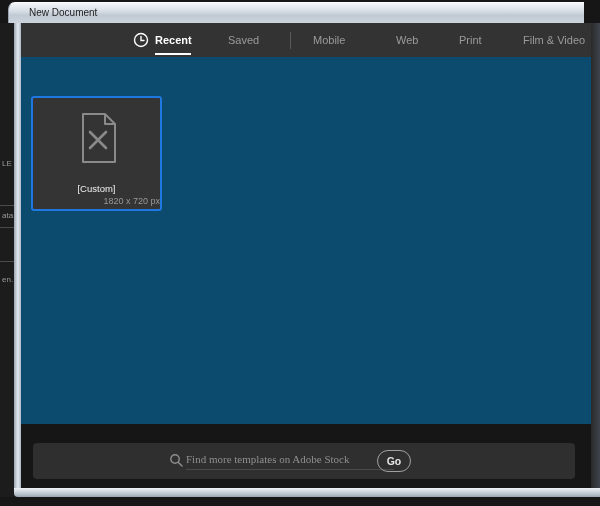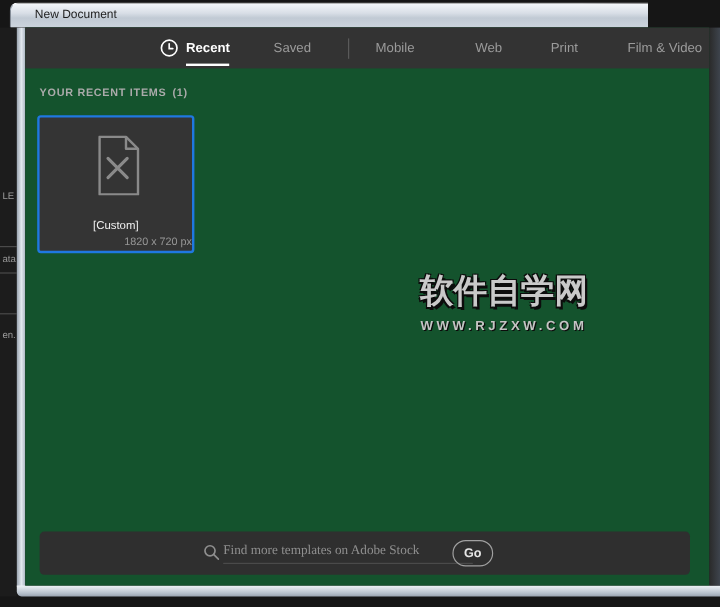--- a/index.html
+++ b/index.html
@@ -7,33 +7,33 @@
   body { font-family:"Liberation Sans", sans-serif; }
   .screen{ position:relative; width:600px; height:506px; background:#161616; overflow:hidden; }
 
   
   .bg-strip{ position:absolute; left:0; top:23px; width:14px; height:474px; background:#1c1c1c; overflow:hidden; }
   .bg-frag{ position:absolute; left:2px; font-size:8px; color:#9a9a9a; white-space:nowrap; }
   .bg-frag.strong{ color:#e0e0e0; font-weight:bold; font-size:9px;padding-left:18px; }
   .bg-div{ position:absolute; left:0; width:14px; height:1px; background:#4a4a4a; }
 
   
-  .titlebar{ position:absolute; left:8px; top:2px; width:532px; height:21px;
+  .titlebar{ position:absolute; left:8px; top:2px; width:576px; height:21px;
     background:linear-gradient(to bottom,#f4f7fa 0%,#d8dee6 40%,#c1cad4 60%,#ccd4dd 100%);
     border-top-left-radius:7px; border-top:1px solid #fafcfe; border-left:1px solid #9aa4b0; }
   .titlebar .title{ position:absolute; left:20px; top:0; line-height:20px; font-size:10px; color:#1d1d1d; }
   .frame-left{ position:absolute; left:14px; top:23px; width:7px; height:466px;
     background:linear-gradient(to right,#9aa4b0,#e2e8ee 55%,#aeb8c4); }
   .frame-bottom{ position:absolute; left:14px; top:488px; width:586px; height:9px;
     background:linear-gradient(to bottom,#eef2f6,#b7c1cc 70%,#9aa4b0); border-bottom-left-radius:4px; }
   .frame-right{ position:absolute; left:591px; top:23px; width:9px; height:465px;
     background:linear-gradient(to right,#2a2a2a,#3e444d); }
 
   
-  .content{ position:absolute; left:21px; top:23px; width:570px; height:465px; background:#14532d; }
+  .content{ position:absolute; left:21px; top:23px; width:570px; height:401px; background:#0c4a6e; }
 
   .tabbar{ position:absolute; left:0; top:0; width:100%; height:34px; background:#333333; }
   .tab{ position:absolute; top:0; height:34px; line-height:34px; font-size:11px; color:#9b9b9b; cursor:default; }
   .tab.active{ color:#ffffff; font-weight:bold; }
   .tab-underline{ position:absolute; left:134px; top:30px; width:36px; height:2px; background:#ffffff; }
   .tab-divider{ position:absolute; left:269px; top:9px; width:1px; height:17px; background:#5a5a5a; }
   .clock{ position:absolute; left:112px; top:9px; width:16px; height:16px; }
 
   .section-label{ position:absolute; left:12px; top:49px; font-size:9px; font-weight:bold;
     color:#ababab; letter-spacing:.6px; }
@@ -98,38 +98,31 @@
       <div class="tab active" style="left:134px;">Recent</div>
       <div class="tab-underline"></div>
       <div class="tab" style="left:207px;text-align:right;">Saved</div>
       <div class="tab-divider"></div>
       <div class="tab" style="left:292px;">Mobile</div>
       <div class="tab" style="left:375px;">Web</div>
       <div class="tab" style="left:438px;">Print</div>
       <div class="tab" style="left:502px;">Film &amp; Video</div>
     </div>
 
-    <div class="section-label">
-      <span>YOUR RECENT ITEMS</span><span class="count">(1)</span>
-    </div>
 
     <div class="card">
       <svg class="doc-icon" width="44" height="50" viewBox="0 0 44 50">
         <path d="M7 1 L29 1 L39 11 L39 49 L7 49 Z" fill="none" stroke="#8a8a8a" stroke-width="2" stroke-linejoin="round"></path>
         <path d="M29 1 L29 11 L39 11" fill="none" stroke="#8a8a8a" stroke-width="2" stroke-linejoin="round"></path>
         <path d="M14 19 L30 35 M30 19 L14 35" fill="none" stroke="#8a8a8a" stroke-width="2.6" stroke-linecap="round"></path>
       </svg>
       <div class="card-name">[Custom]</div>
       <div class="card-size">1820 x 720 px</div>
     </div>
 
-    <div class="watermark">
-      <div class="wm-title">软件自学网</div>
-      <div class="wm-url">WWW.RJZXW.COM</div>
-    </div>
 
     <div class="stockbar">
       <svg class="search-icon" viewBox="0 0 14 14">
         <circle cx="6" cy="6" r="4.2" fill="none" stroke="#8f8f8f" stroke-width="1.4"></circle>
         <path d="M9.2 9.2 L13 13" stroke="#8f8f8f" stroke-width="1.4" stroke-linecap="round"></path>
       </svg>
       <input class="stock-input" type="text" placeholder="Find more templates on Adobe Stock" style="">
       <button class="go-btn">Go</button>
     </div>
 

